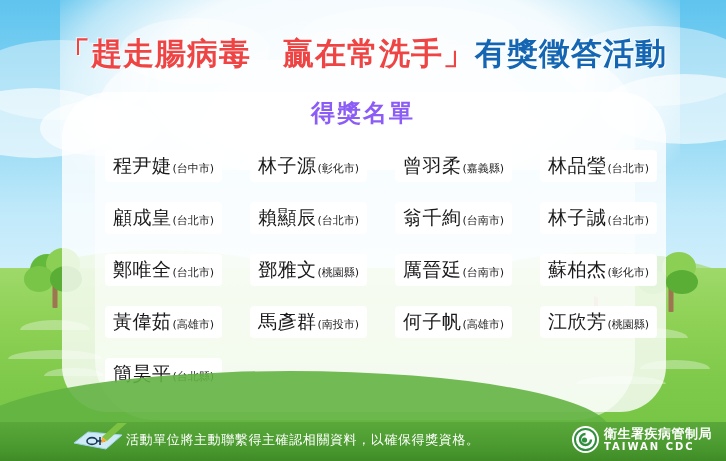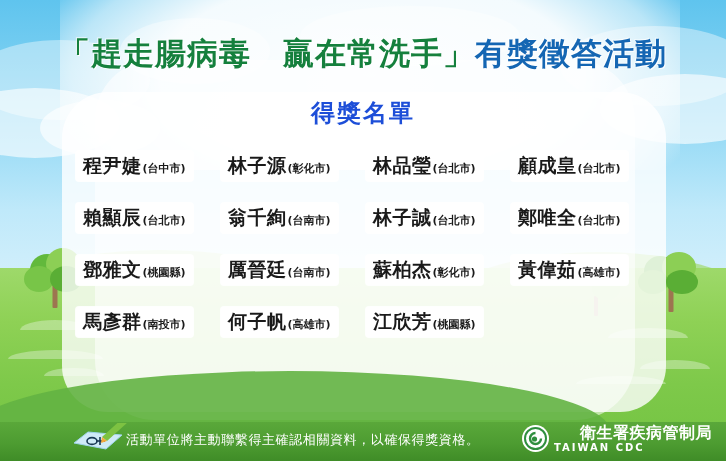--- a/index.html
+++ b/index.html
@@ -73,46 +73,46 @@
   
   .headline {
     position: absolute; left: 0; top: 33px; width: 726px;
     text-align: center;
     font-size: 31px; font-weight: bold;
     letter-spacing: 1px;
     white-space: nowrap;
     font-family: "DejaVu Sans", "Liberation Sans", sans-serif;
   }
   .headline .red {
-    color: #15803d;
+    color: #ef4444;
     text-shadow: 1px 1px 0 rgba(255,255,255,.9), -1px -1px 0 rgba(255,255,255,.7);
   }
   .headline .blue {
     color: #1466b3;
     text-shadow: 1px 1px 0 rgba(255,255,255,.9), -1px -1px 0 rgba(255,255,255,.7);
   }
   .subtitle {
     position: absolute; left: 0; top: 97px; width: 726px;
     text-align: center;
     font-size: 24px; font-weight: bold;
-    color: #1d4ed8;
+    color: #8b5cf6;
     text-shadow: 1px 1px 0 rgba(255,255,255,.95);
     letter-spacing: 2px;
   }
 
   
   .grid {
     position: absolute; left: 76px; top: 140px;
     width: 580px;
     display: grid;
     grid-template-columns: repeat(4, 145px);
     grid-auto-rows: 52px;
   }
   .cell {
-    display: flex; align-items: center; justify-content: flex-start; font-weight: bold;
+    display: flex; align-items: center; justify-content: flex-end;
   }
   .chip {
     background: #ffffff;
     border-radius: 3px;
     padding: 5px 7px 6px 7px;
     display: inline-flex;
     align-items: baseline;
     white-space: nowrap;
     box-shadow: 0 0 0 1px rgba(255,255,255,0.9);
   }
@@ -145,21 +145,21 @@
   .paper-icon { position: absolute; left: 72px; bottom: 8px; width: 56px; height: 30px; }
 
   
   .cdc { position: absolute; right: 14px; bottom: 8px; display: flex; align-items: center; gap: 5px; }
   .cdc-mark {
     width: 27px; height: 27px; border-radius: 50%;
     background: #ffffff;
     display: flex; align-items: center; justify-content: center;
   }
   .cdc-text { line-height: 1.1; }
-  .cdc-cn { font-size: 16px; color: #ffffff; font-weight: bold; letter-spacing: .5px; white-space: nowrap; margin-left: 26px; }
+  .cdc-cn { font-size: 13px; color: #ffffff; font-weight: bold; letter-spacing: .5px; white-space: nowrap; }
   .cdc-en { font-size: 10px; color: #ffffff; font-weight: bold; letter-spacing: 2px; white-space: nowrap; }
 </style>
 </head>
 <body>
 
 <div id="poster">
 
   <div class="sky">
     <div class="cloud softer" style="left:-30px; top:40px;  width:180px; height:80px;"></div>
     <div class="cloud soft" style="left:-50px; top:88px;  width:170px; height:70px;"></div>
@@ -219,20 +219,26 @@
           <span class="nm">程尹婕</span>
           <span class="loc">(台中市)</span>
         </span>
       </div>
     <div class="cell">
         <span class="chip">
           <span class="nm">林子源</span>
           <span class="loc">(彰化市)</span>
         </span>
       </div>
+    <div class="cell">
+        <span class="chip">
+          <span class="nm">曾羽柔</span>
+          <span class="loc">(嘉義縣)</span>
+        </span>
+      </div>
 
     <div class="cell">
         <span class="chip">
           <span class="nm">林品瑩</span>
           <span class="loc">(台北市)</span>
         </span>
       </div>
     <div class="cell">
         <span class="chip">
           <span class="nm">顧成皇</span>
@@ -299,20 +305,26 @@
     <div class="cell">
         <span class="chip">
           <span class="nm">何子帆</span>
           <span class="loc">(高雄市)</span>
         </span>
       </div>
     <div class="cell">
         <span class="chip">
           <span class="nm">江欣芳</span>
           <span class="loc">(桃園縣)</span>
+        </span>
+      </div>
+    <div class="cell">
+        <span class="chip">
+          <span class="nm">簡昊平</span>
+          <span class="loc">(台北縣)</span>
         </span>
       </div>
   </div>
 
   <div class="footer-arc"></div>
   <div class="footer">
 
     <svg class="paper-icon" viewBox="0 0 56 30">
       <polygon points="2,20 16,9 50,12 34,26" fill="#cfeaf7" stroke="#9fd4ea" stroke-width="1"></polygon>
       <ellipse cx="20" cy="18" rx="5" ry="3.4" fill="none" stroke="#1a3a55" stroke-width="1.6"></ellipse>

